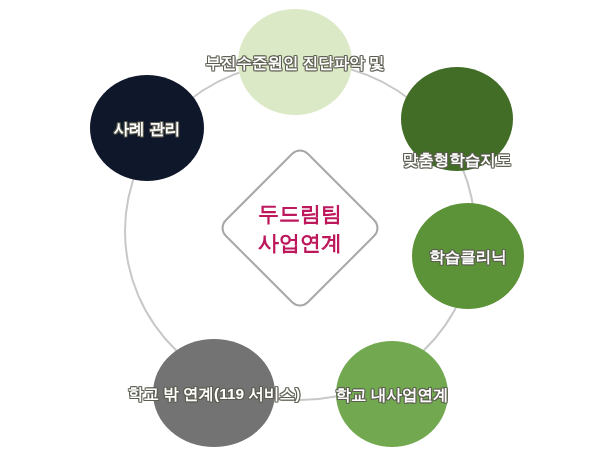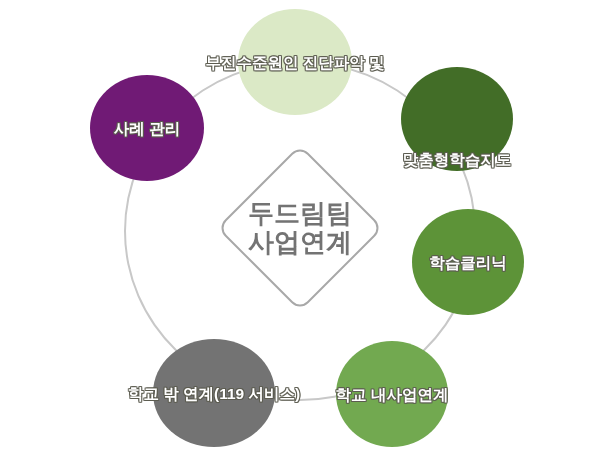--- a/index.html
+++ b/index.html
@@ -48,21 +48,21 @@
        1px -1px 0 rgba(92,92,80,0.85),
       -1px  1px 0 rgba(92,92,80,0.85),
        1px  1px 0 rgba(92,92,80,0.85),
       -1px  0   0 rgba(92,92,80,0.85),
        1px  0   0 rgba(92,92,80,0.85),
        0   -1px 0 rgba(92,92,80,0.85),
        0    1px 0 rgba(92,92,80,0.85);
   }
   .node-top          { left: 238px; top: 9px;   width: 114px; height: 106px; }
   .node-top-right    { left: 401px; top: 67px;  width: 112px; height: 104px; }
-  .node-right        { left: 412px; top: 209px; width: 112px; height: 106px; }
+  .node-right        { left: 412px; top: 203px; width: 112px; height: 106px; }
   .node-bottom-right { left: 336px; top: 341px; width: 112px; height: 106px; }
   .node-bottom-left  { left: 153px; top: 339px; width: 122px; height: 108px; }
   .node-left         { left: 70px;  top: 208px; width: 118px; height: 108px; }
   .node-top-left     { left: 90px;  top: 75px;  width: 114px; height: 106px; }
 
   .diamond {
     position: absolute;
     box-sizing: border-box;
     left: 241px;
     top: 169px;
@@ -74,22 +74,22 @@
     transform: rotate(45deg);
     z-index: 3;
   }
   .diamond-text {
     position: absolute;
     left: 220px;
     top: 199px;
     width: 160px;
     text-align: center;
     z-index: 4;
-    color: #737373;
-    font-size: 26px;
+    color: #be185d;
+    font-size: 21px;
     font-weight: 600;
     line-height: 29px;
   }
   .diamond-text span { display: block; }
 </style>
 </head>
 <body>
 
 <div class="canvas">
 
@@ -115,21 +115,21 @@
     <span>학교 내</span>
     <span>사업연계</span>
   </div>
 
   <div class="node node-bottom-left" style="background: #737373; align-items: center;">
     <span>학교 밖 연계</span>
     <span>(119 서비스)</span>
   </div>
 
 
-  <div class="node node-top-left" style="background: #701a75;">
+  <div class="node node-top-left" style="background: #0f172a;">
     <span>사례 관리</span>
   </div>
 
   <div class="diamond"></div>
   <div class="diamond-text">
     <span>두드림팀</span>
     <span>사업연계</span>
   </div>
 
 </div>

